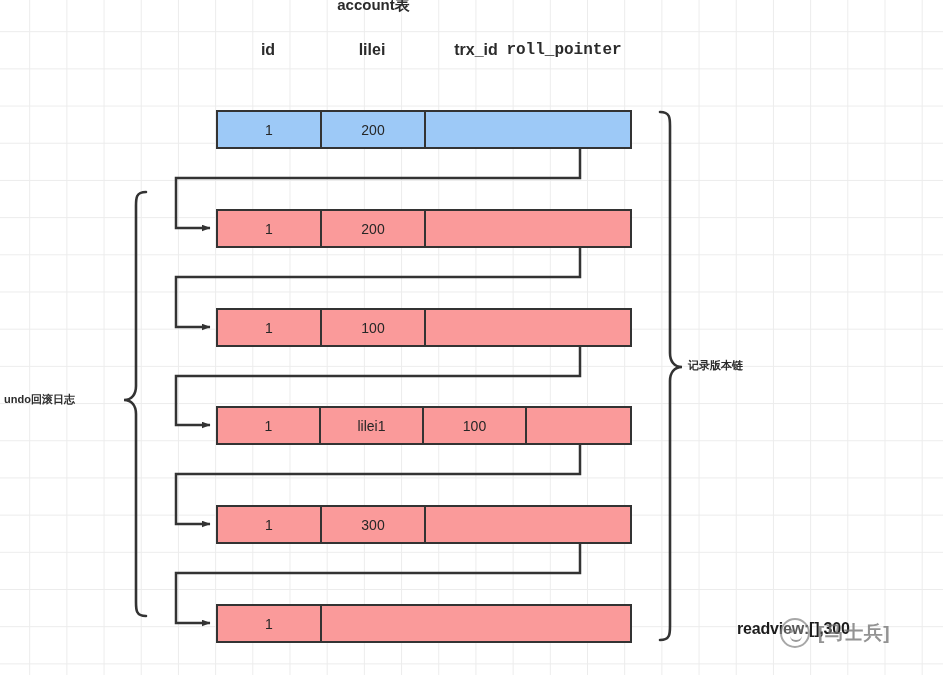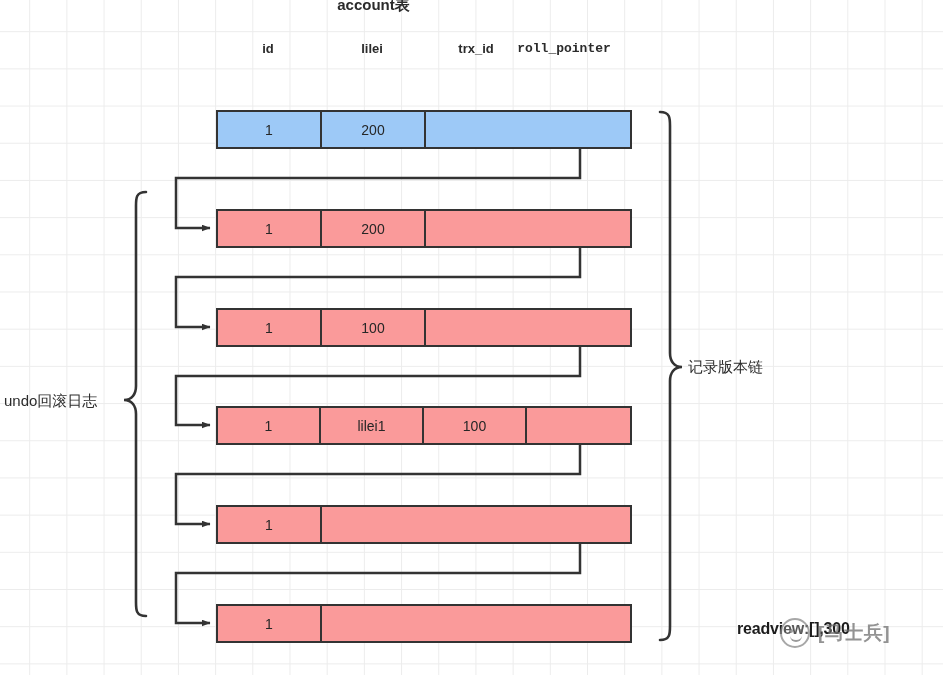--- a/index.html
+++ b/index.html
@@ -43,21 +43,21 @@
   #table-title {
     left: 0; top: -4px;
     width: 943px;
     text-align: center;
     font-size: 15px;
     transform: translateX(-98px);
   }
   .col-header {
     position: absolute;
     top: 41px;
-    font-size: 13px;
+    font-size: 16px;
     font-weight: bold;
     color: #2b2b2b;
     text-align: center;
     white-space: nowrap;
   }
 
   
   .record-row {
     position: absolute;
     left: 216px;
@@ -81,22 +81,22 @@
     border-right: 2.5px solid #333333;
     white-space: nowrap;
   }
   .cell:last-child {
     border-right: none;
   }
 
   
   .brace-label {
     position: absolute;
-    font-size: 15px;
-    font-weight: normal;
+    font-size: 11px;
+    font-weight: bold;
     color: #2b2b2b;
     white-space: nowrap;
   }
   #undo-log-label { left: 4px; top: 392px; }
   #version-chain-label { left: 688px; top: 358px; }
 
   
   #readview-note {
     position: absolute;
     left: 737px; top: 620px;
@@ -226,20 +226,21 @@
 
 <div class="record-row" style="top:406px;">
   <div class="cell">1</div>
   <div class="cell">lilei1</div>
   <div class="cell">100</div>
   <div class="cell"></div>
 </div>
 
 <div class="record-row" style="top:505px;">
   <div class="cell">1</div>
+  <div class="cell">300</div>
   <div class="cell"></div>
 </div>
 
 <div class="record-row" style="top:604px;">
   <div class="cell">1</div>
   <div class="cell"></div>
 </div>
 
 <div class="brace-label" id="undo-log-label">undo回滚日志</div>
 

